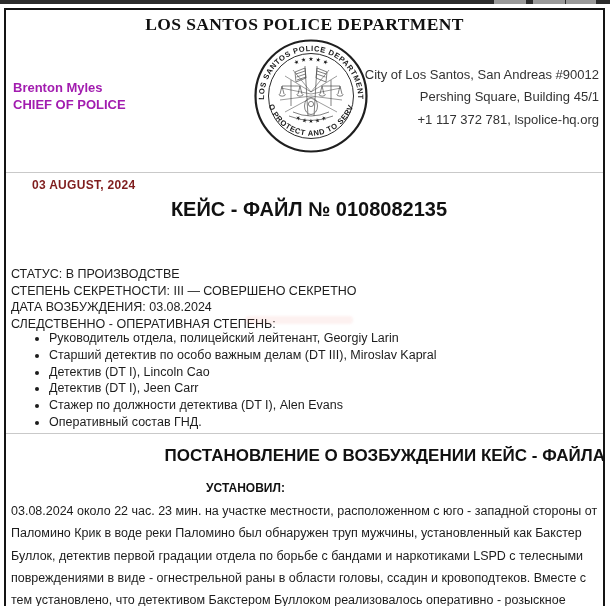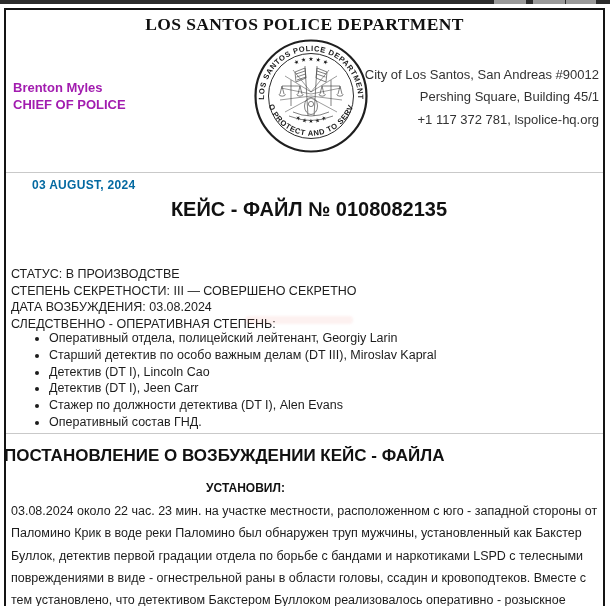--- a/index.html
+++ b/index.html
@@ -25,38 +25,38 @@
   }
   .official{position:absolute;left:13px;top:80px;font-size:13px;font-weight:bold;line-height:16.5px;color:#a21caf;}
   .address{
     position:absolute;right:11px;top:64px;text-align:right;
     font-size:13px;line-height:22.3px;color:#333;
   }
   .seal{position:absolute;left:250px;top:36px;width:122px;height:120px;}
   .divider{position:absolute;left:6px;width:597px;height:1px;background:#c9c9c9;}
   .div1{top:172px;}
   .div2{top:433px;}
-  .date-line{position:absolute;left:32px;top:178px;font-size:12px;font-weight:bold;letter-spacing:.3px;color:#0369a1;}
+  .date-line{position:absolute;left:32px;top:178px;font-size:12px;font-weight:bold;letter-spacing:.3px;color:#7f1d1d;}
   .case-title{
     position:absolute;left:4px;top:198px;width:610px;text-align:center;
     font-size:20px;font-weight:bold;color:#111;
   }
   .meta{position:absolute;left:11px;top:266px;font-size:12.5px;line-height:16.5px;color:#1c1c1c;}
   .meta div{white-space:nowrap;}
   .team-list{
     position:absolute;left:11px;top:330px;margin:0;padding:0 0 0 38px;
     font-size:12.5px;line-height:16.8px;color:#1c1c1c;
   }
   .team-list li{margin:0;}
   .artifact{
     position:absolute;left:245px;top:316px;width:108px;height:8px;border-radius:4px;
     background:rgba(235,120,110,0.10);filter:blur(1px);
   }
   .res-heading{
-    position:absolute;left:4px;top:446px;width:601px;text-align:left;
+    position:absolute;left:4px;top:446px;width:601px;text-align:right;
     font-size:17px;font-weight:bold;color:#111;
   }
   .res-sub{
     position:absolute;left:4px;top:481px;width:483px;text-align:center;
     font-size:12px;font-weight:bold;color:#111;
   }
   .body-text{
     position:absolute;left:11px;top:500px;width:591px;
     font-size:12.5px;line-height:22.3px;color:#1c1c1c;
   }
@@ -172,21 +172,21 @@
   <div class="meta">
     <div>СТАТУС: В ПРОИЗВОДСТВЕ</div>
     <div>СТЕПЕНЬ СЕКРЕТНОСТИ: III — СОВЕРШЕНО СЕКРЕТНО</div>
     <div>ДАТА ВОЗБУЖДЕНИЯ: 03.08.2024</div>
     <div>СЛЕДСТВЕННО - ОПЕРАТИВНАЯ СТЕПЕНЬ:</div>
   </div>
 
   <div class="artifact"></div>
 
   <ul class="team-list">
-    <li>Оперативный отдела, полицейский лейтенант, Georgiy Larin</li>
+    <li>Руководитель отдела, полицейский лейтенант, Georgiy Larin</li>
     <li>Старший детектив по особо важным делам (DT III), Miroslav Kapral</li>
     <li>Детектив (DT I), Lincoln Cao</li>
     <li>Детектив (DT I), Jeen Carr</li>
     <li>Стажер по должности детектива (DT I), Alen Evans</li>
     <li>Оперативный состав ГНД.</li>
   </ul>
 
   <div class="divider div2"></div>
 
   <div class="res-heading">ПОСТАНОВЛЕНИЕ О ВОЗБУЖДЕНИИ КЕЙС - ФАЙЛА</div>

